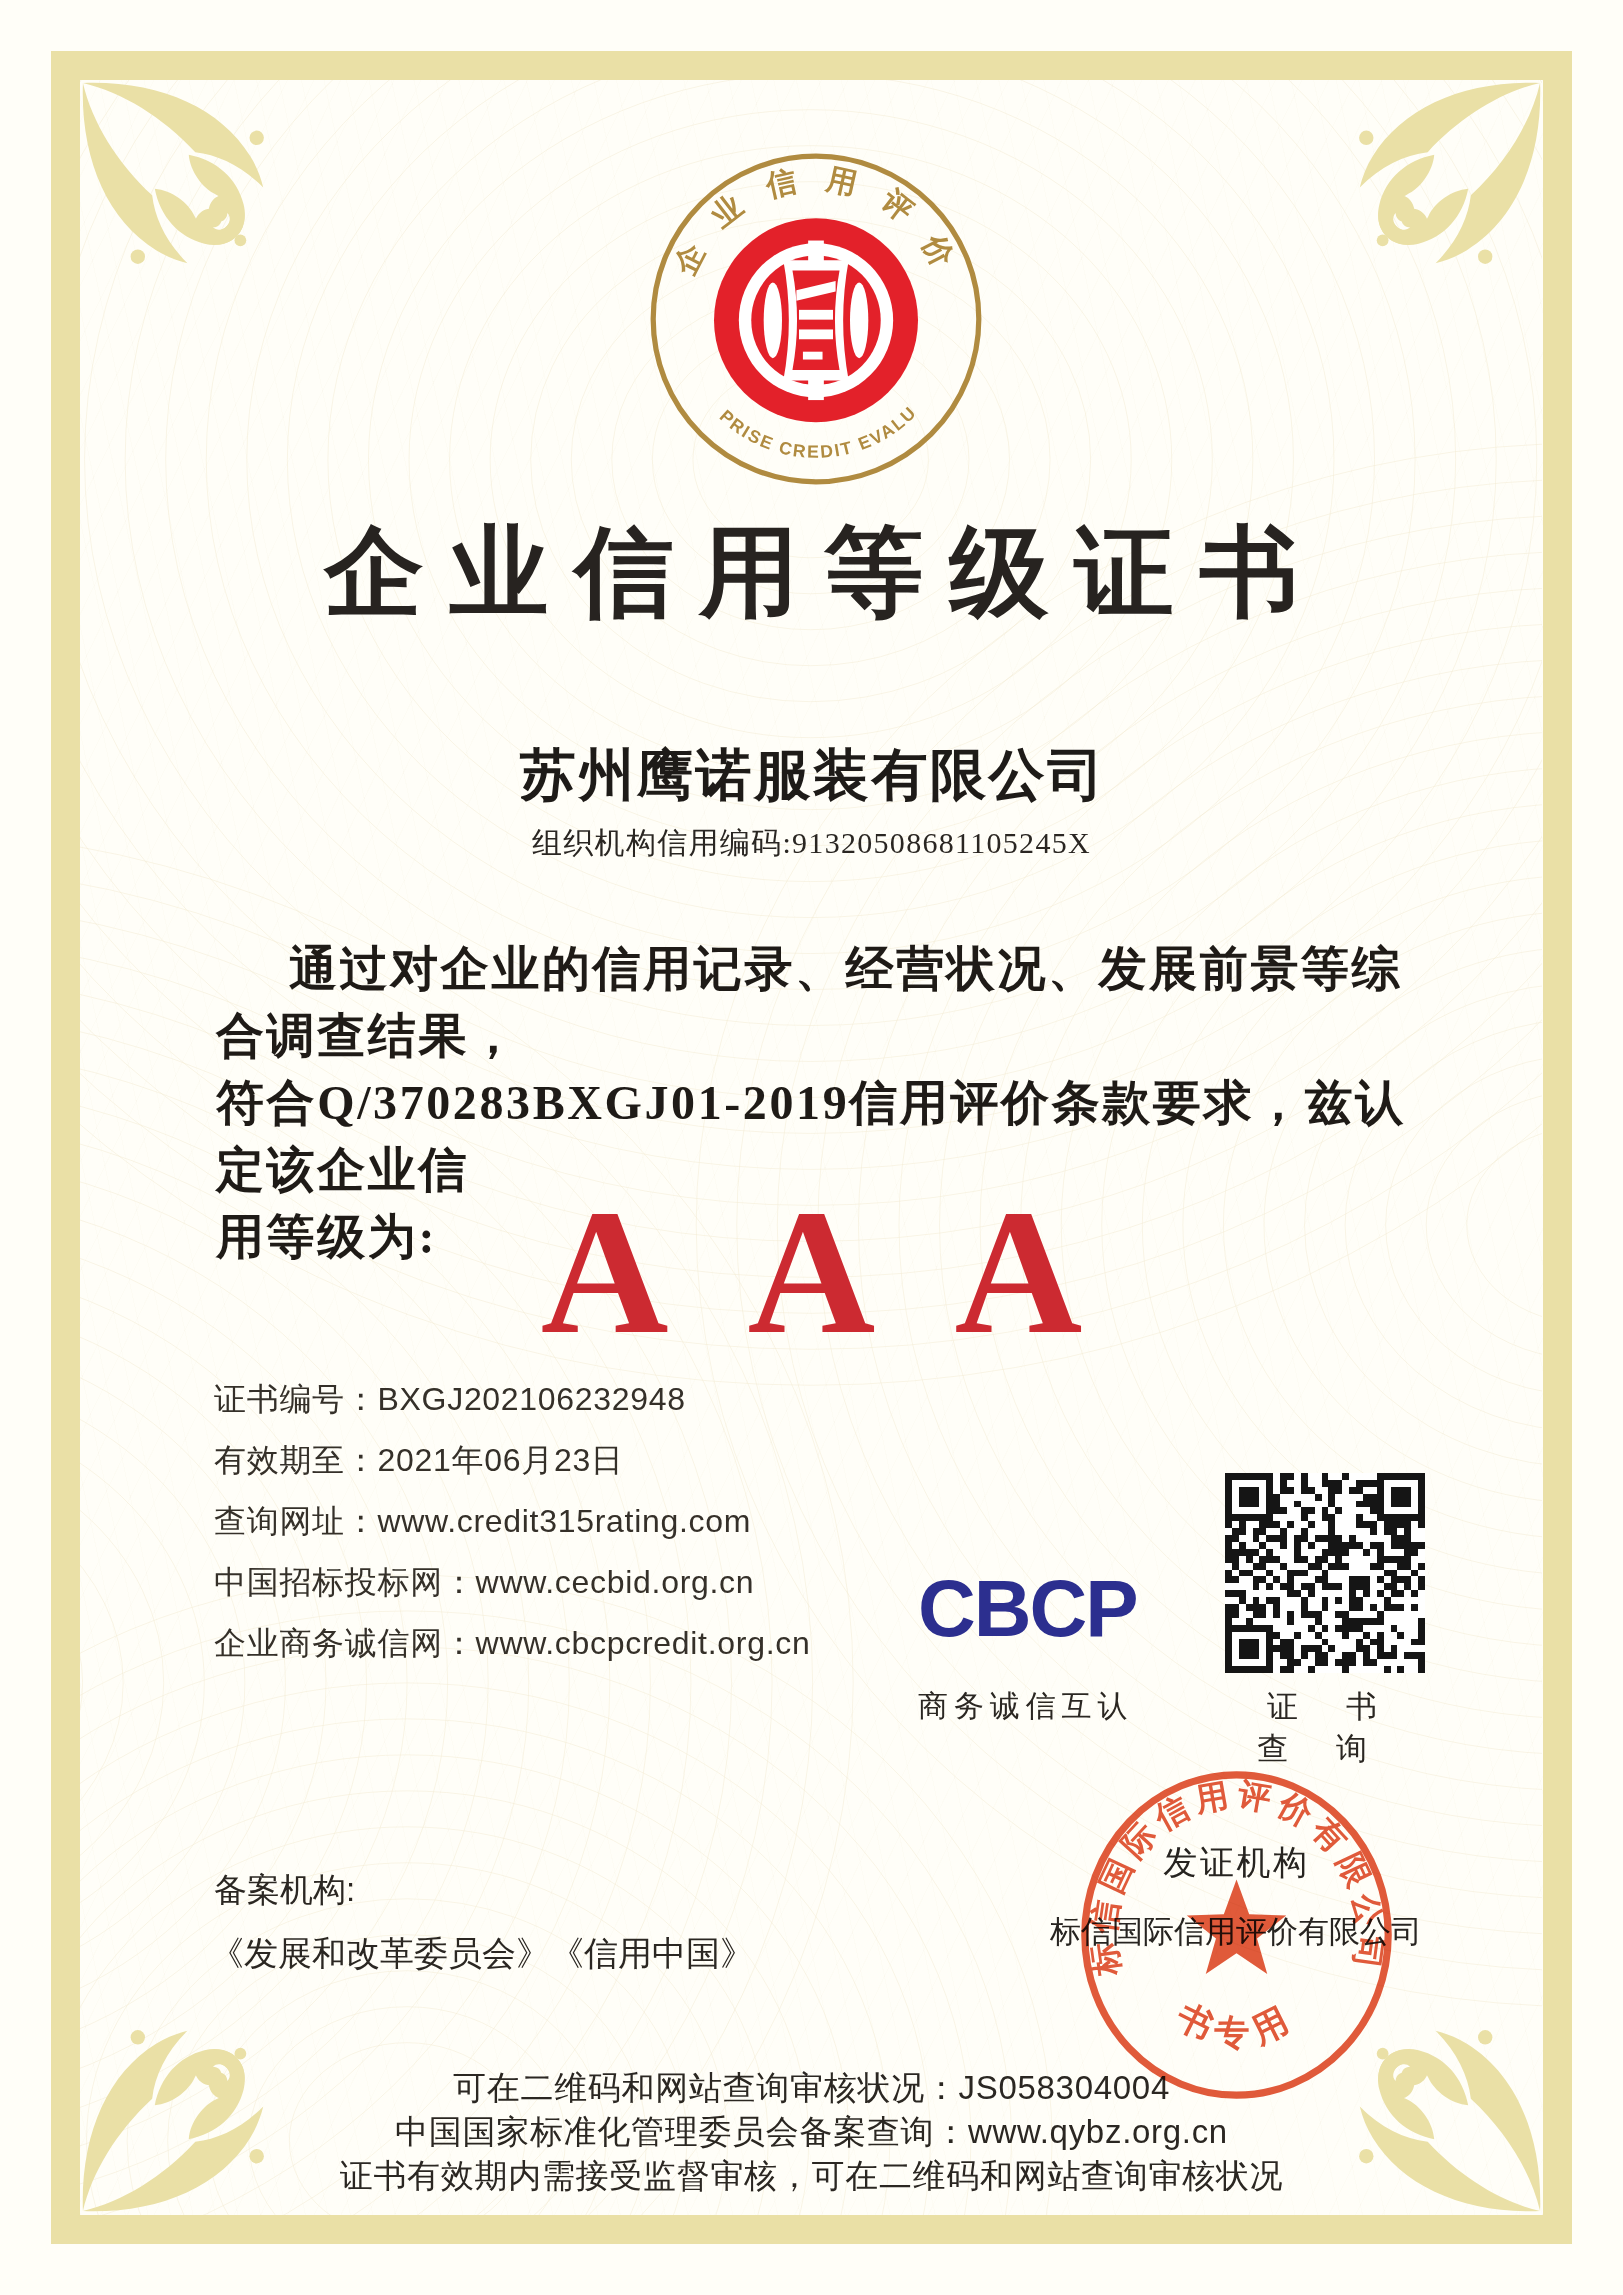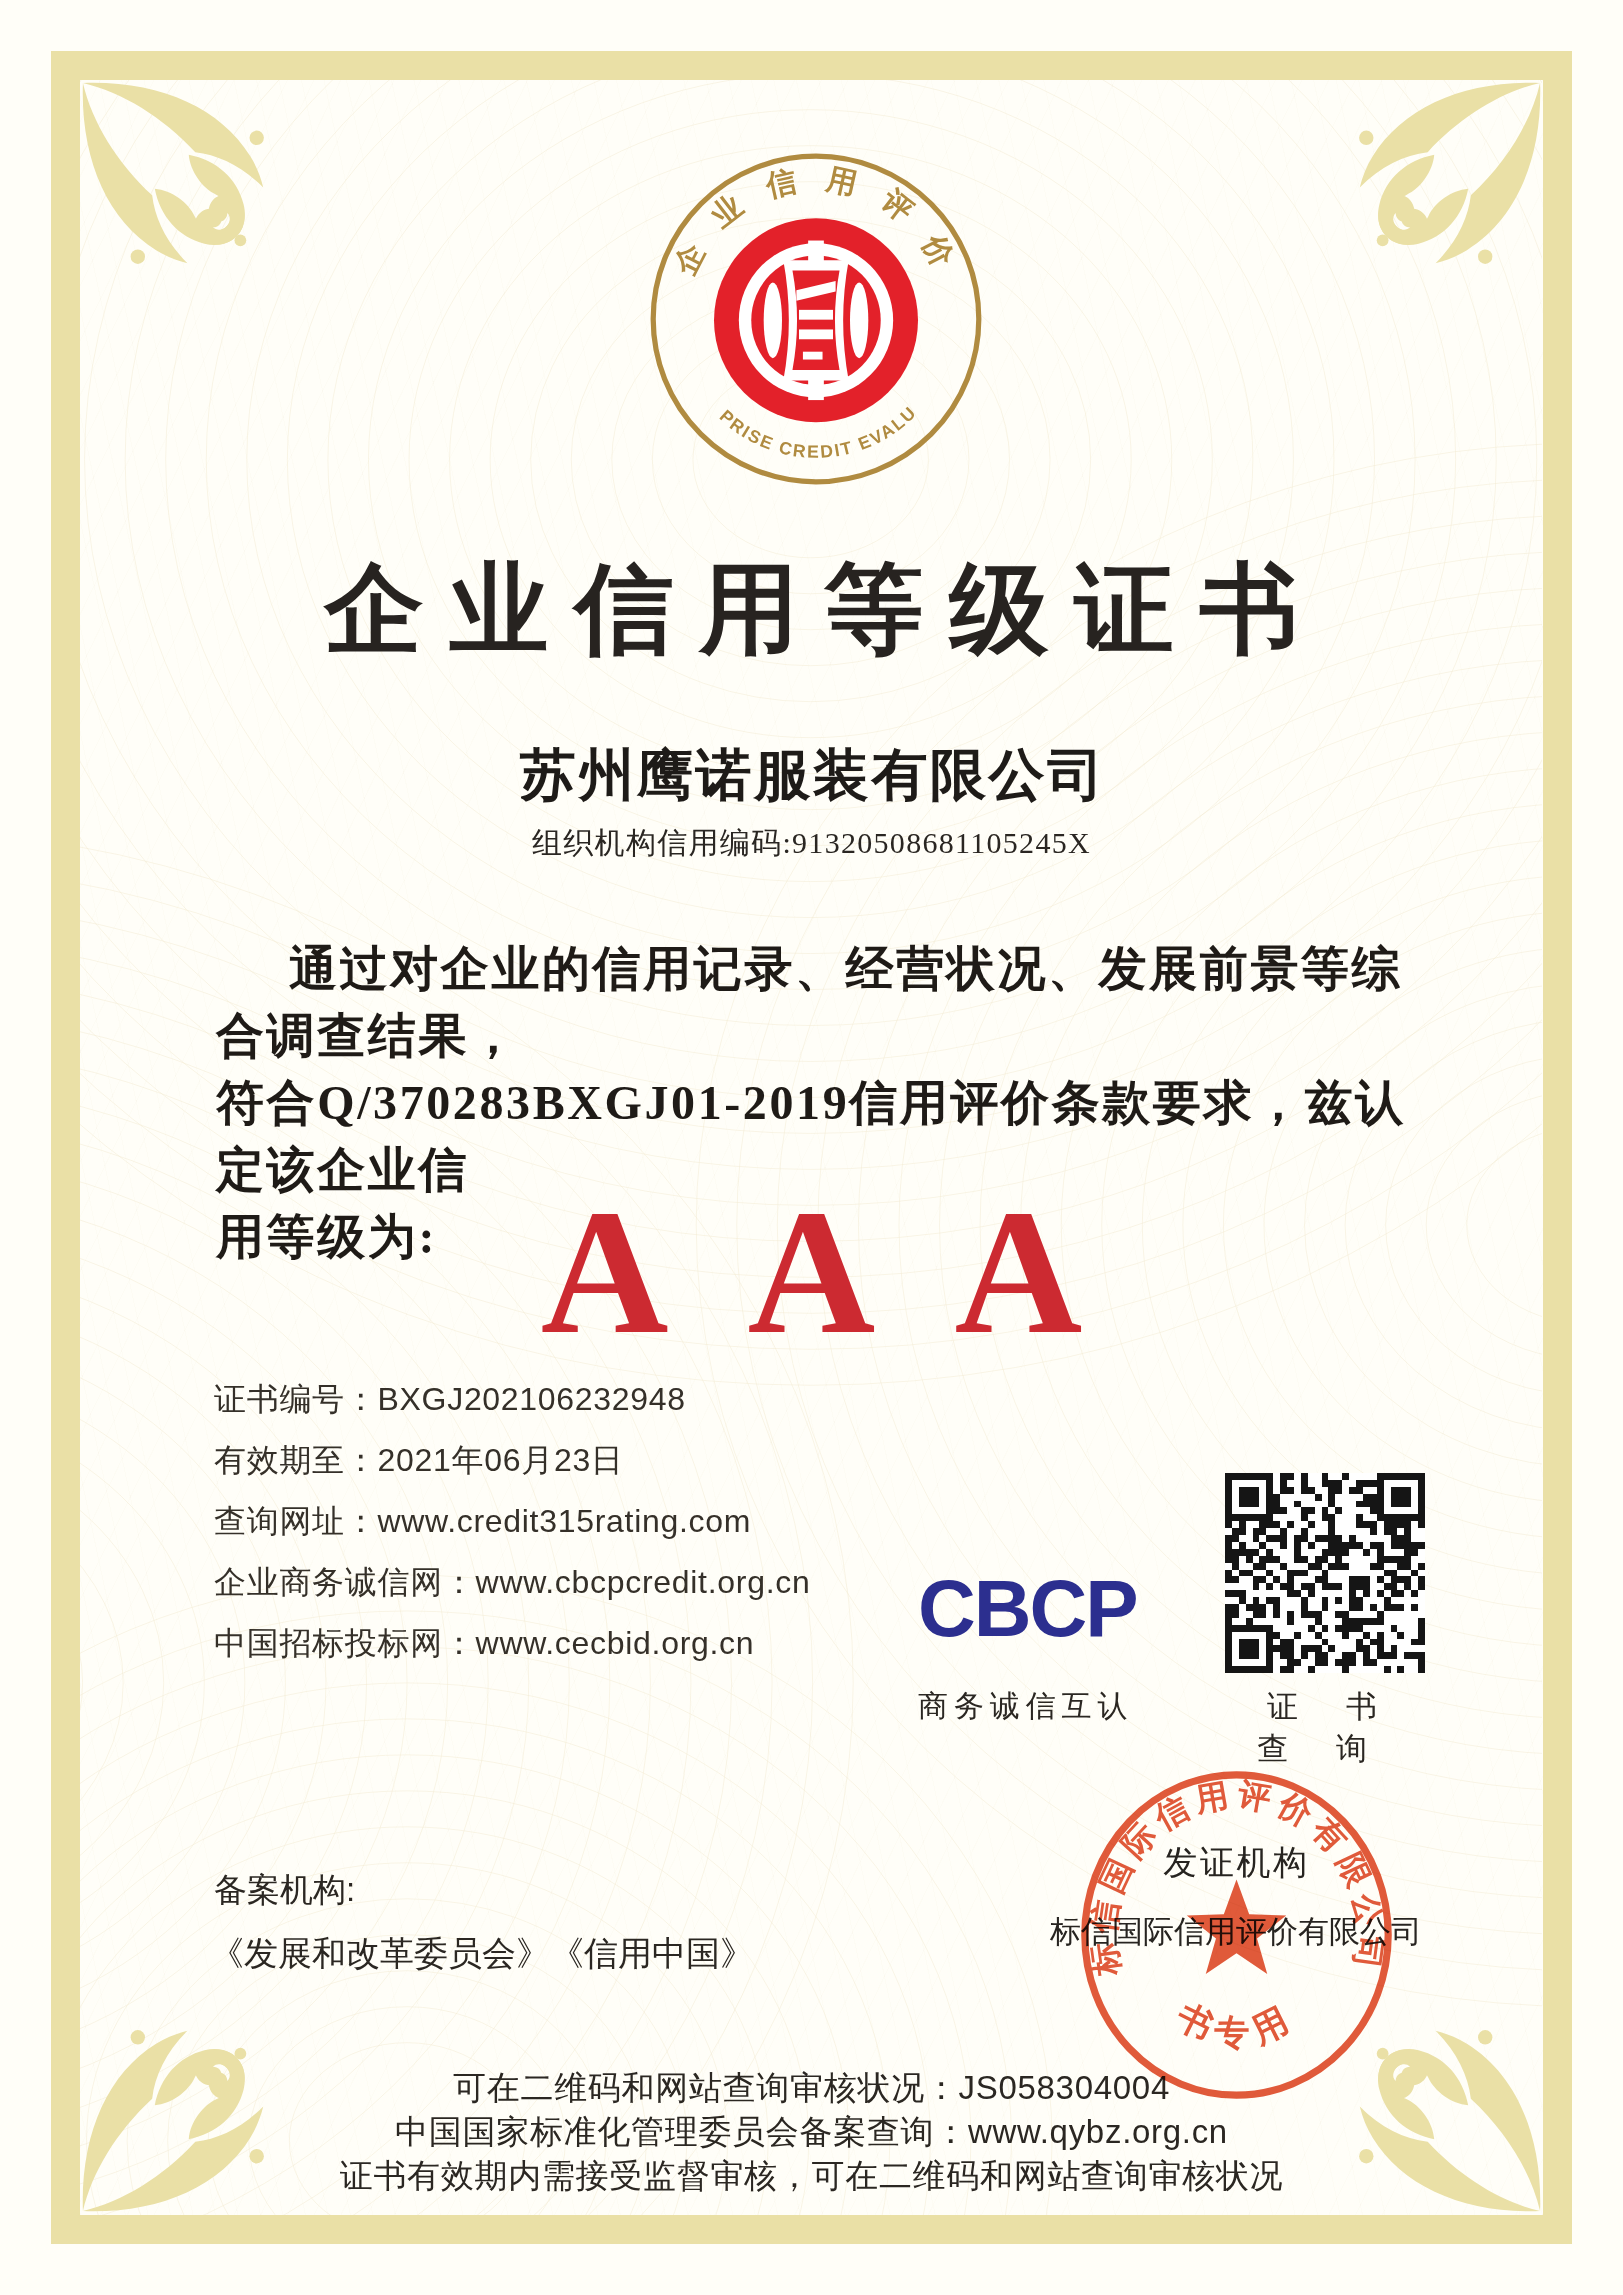--- a/index.html
+++ b/index.html
@@ -15,21 +15,21 @@
         repeating-linear-gradient(-64deg, rgba(205,185,135,.07) 0 1px, transparent 1px 24px);}
   
   .corner{position:absolute;width:196px;height:196px;color:#eae0a6;z-index:3;}
   .corner.tl{left:79px;top:79px;}
   .corner.tr{right:79px;top:79px;transform:scaleX(-1);}
   .corner.bl{left:79px;bottom:80px;transform:scaleY(-1);}
   .corner.br{right:79px;bottom:80px;transform:scale(-1,-1);}
   .abs{position:absolute;}
   .ctr{left:0;width:1623px;text-align:center;}
   .serif{font-family:"Liberation Serif","DejaVu Serif",serif;}
-  .title{top:544px;font-size:99px;font-weight:600;letter-spacing:26px;text-indent:26px;color:#272320;z-index:4;}
+  .title{top:507px;font-size:99px;font-weight:600;letter-spacing:26px;text-indent:26px;color:#272320;z-index:4;}
   .company{top:738px;font-size:56px;font-weight:700;letter-spacing:2.6px;text-indent:2.6px;color:#1e1b18;z-index:4;}
   .orgcode{top:823px;font-size:30px;letter-spacing:1.3px;color:#2a2622;z-index:4;}
   .body-par{left:216px;top:935px;width:1191px;font-size:48px;line-height:67px;font-weight:600;
             letter-spacing:2.6px;color:#1f1b17;z-index:4;}
   .body-par .indent{text-indent:73px;}
   .rating{top:1146px;font-size:177px;font-weight:700;letter-spacing:79px;text-indent:79px;z-index:4;margin-top:24px;}
   .details{left:214px;top:1369px;font-size:32px;line-height:61px;letter-spacing:0.7px;color:#353029;z-index:4;}
   .cbcp-logo{left:918px;top:1563px;font-size:80px;font-weight:800;letter-spacing:-2px;z-index:4;}
   .cbcp-cap{left:918px;top:1686px;font-size:30px;letter-spacing:5.9px;color:#2b2722;z-index:4;}
   .qr{left:1225px;top:1473px;width:200px;height:200px;background:#fff;z-index:4;
@@ -204,22 +204,22 @@
     <div>符合Q/370283BXGJ01-2019信用评价条款要求，兹认定该企业信</div>
     <div>用等级为:</div>
   </div>
 
   <div class="abs ctr serif rating" style="color:#CC2A31">AAA</div>
 
   <div class="abs details">
     <div>证书编号：BXGJ202106232948</div>
     <div>有效期至：2021年06月23日</div>
     <div>查询网址：www.credit315rating.com</div>
+    <div>中国招标投标网：www.cecbid.org.cn</div>
     <div>企业商务诚信网：www.cbcpcredit.org.cn</div>
-    <div>中国招标投标网：www.cecbid.org.cn</div>
   </div>
 
   <div class="abs cbcp-logo" style="color:#2C2F8F">CBCP</div>
   <div class="abs cbcp-cap">商务诚信互认</div>
 
   <div class="abs qr" id="qr">
       <div class="on"></div>
       <div class="on"></div>
       <div class="on"></div>
       <div class="on"></div>

